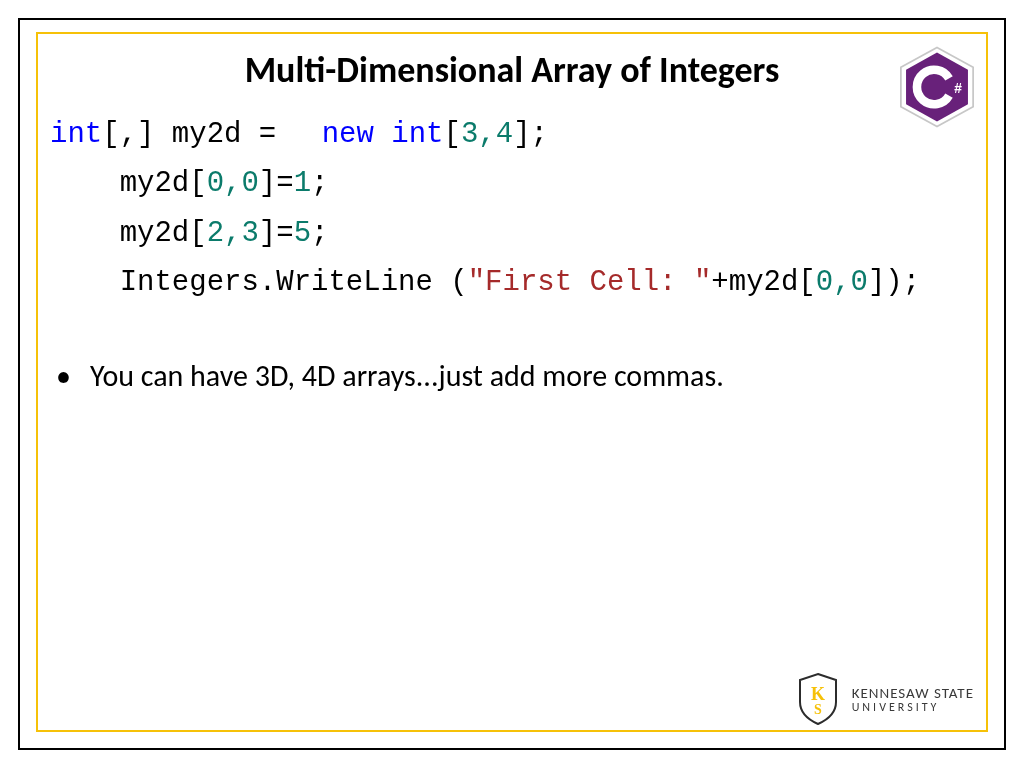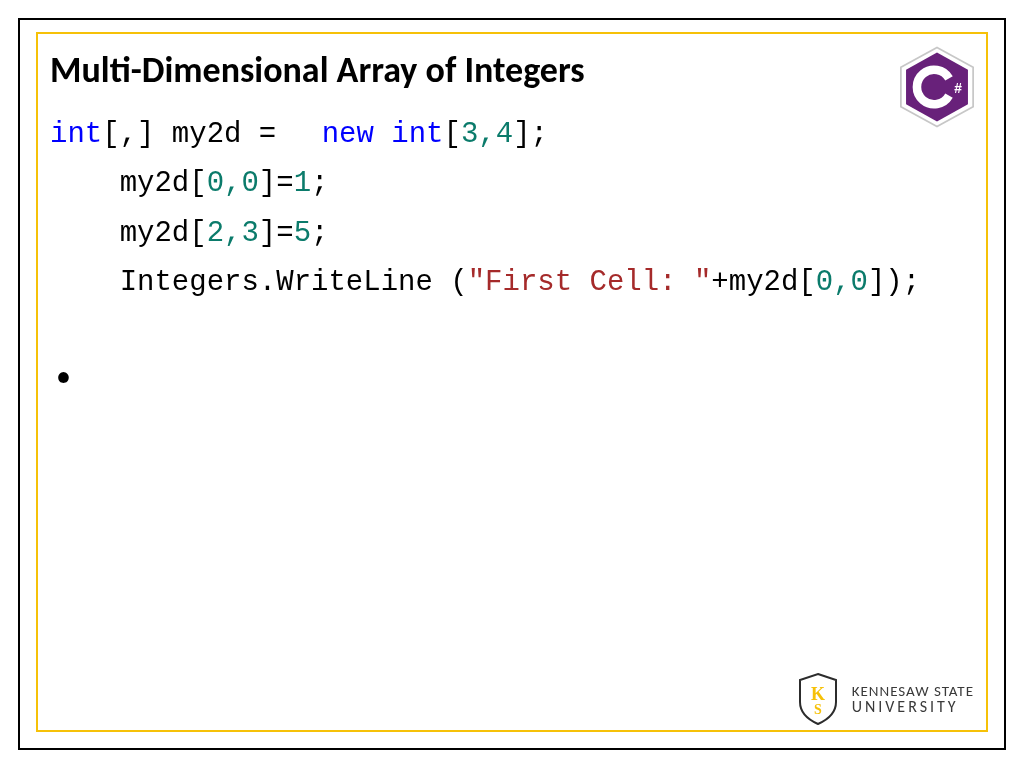--- a/index.html
+++ b/index.html
@@ -22,20 +22,21 @@
   }
   .content {
     position: absolute;
     top: 48px; left: 50px; right: 50px; bottom: 50px;
   }
   .title {
     font-size: 36px;
     font-weight: 700;
     color: #000;
     margin-bottom: 18px;
+    text-align: center;
   }
   .code {
     font-family: Consolas, "Courier New", monospace;
     font-size: 29px;
     line-height: 1.7;
     color: #000;
     white-space: pre;
   }
   .kw-type { color: #0000ff; }
   .kw-new { color: #0000ff; margin-left: 28px; }
@@ -56,21 +57,21 @@
   }
   .ksu-logo {
     position: absolute;
     bottom: 42px; right: 50px;
     display: flex;
     align-items: center;
     gap: 10px;
   }
   .ksu-text { display: flex; flex-direction: column; line-height: 1; }
   .ksu-top { font-size: 15px; letter-spacing: 1px; color: #3a3a3a; font-weight: 400; }
-  .ksu-bot { font-size: 16px; letter-spacing: 3px; color: #3a3a3a; font-weight: 400; }
+  .ksu-bot { font-size: 12px; letter-spacing: 3px; color: #3a3a3a; font-weight: 400; }
 </style>
 </head>
 <body>
 
 <div class="outer-border"></div>
 <div class="inner-border"></div>
 
 <div class="csharp-logo">
   <svg viewBox="0 0 100 100">
     <polygon points="50,4 92,27 92,73 50,96 8,73 8,27" fill="#fff" stroke="#c7c7c7" stroke-width="2"></polygon>
@@ -83,20 +84,21 @@
 <div class="content">
   <div class="title">Multi-Dimensional Array of Integers</div>
 
   <div class="code"><span class="kw-type">int</span><span>[</span><span>,</span><span>]</span><span> my2d = </span><span class="kw-new">new</span><span> </span><span class="kw-type">int</span><span>[</span><span class="num">3</span><span class="comma">,</span><span class="num">4</span><span>];</span>
 <span>    </span><span>my2d[</span><span class="num">0</span><span class="comma">,</span><span class="num">0</span><span>]=</span><span class="num">1</span><span>;</span>
 <span>    </span><span>my2d[</span><span class="num">2</span><span class="comma">,</span><span class="num">3</span><span>]=</span><span class="num">5</span><span>;</span>
 <span>    </span><span>Integers.WriteLine (</span><span class="str">"First Cell: "</span><span>+my2d[</span><span class="num">0</span><span class="comma">,</span><span class="num">0</span><span>]);</span></div>
 
   <div class="bullet-row">
     <div class="bullet-dot">•</div>
+    <div>You can have 3D, 4D arrays...just add more commas.</div>
   </div>
 </div>
 
 <div class="ksu-logo">
   <svg width="48" height="54" viewBox="0 0 48 54">
     <path d="M24 2 L42 8 L42 30 Q42 44 24 52 Q6 44 6 30 L6 8 Z" fill="none" stroke="#2c2c2c" stroke-width="2"></path>
     <text x="24" y="28" text-anchor="middle" font-family="Georgia" font-size="18" font-weight="bold" fill="#f6c108">K</text>
     <text x="24" y="42" text-anchor="middle" font-family="Georgia" font-size="14" font-weight="bold" fill="#f6c108">S</text>
   </svg>
   <div class="ksu-text">

